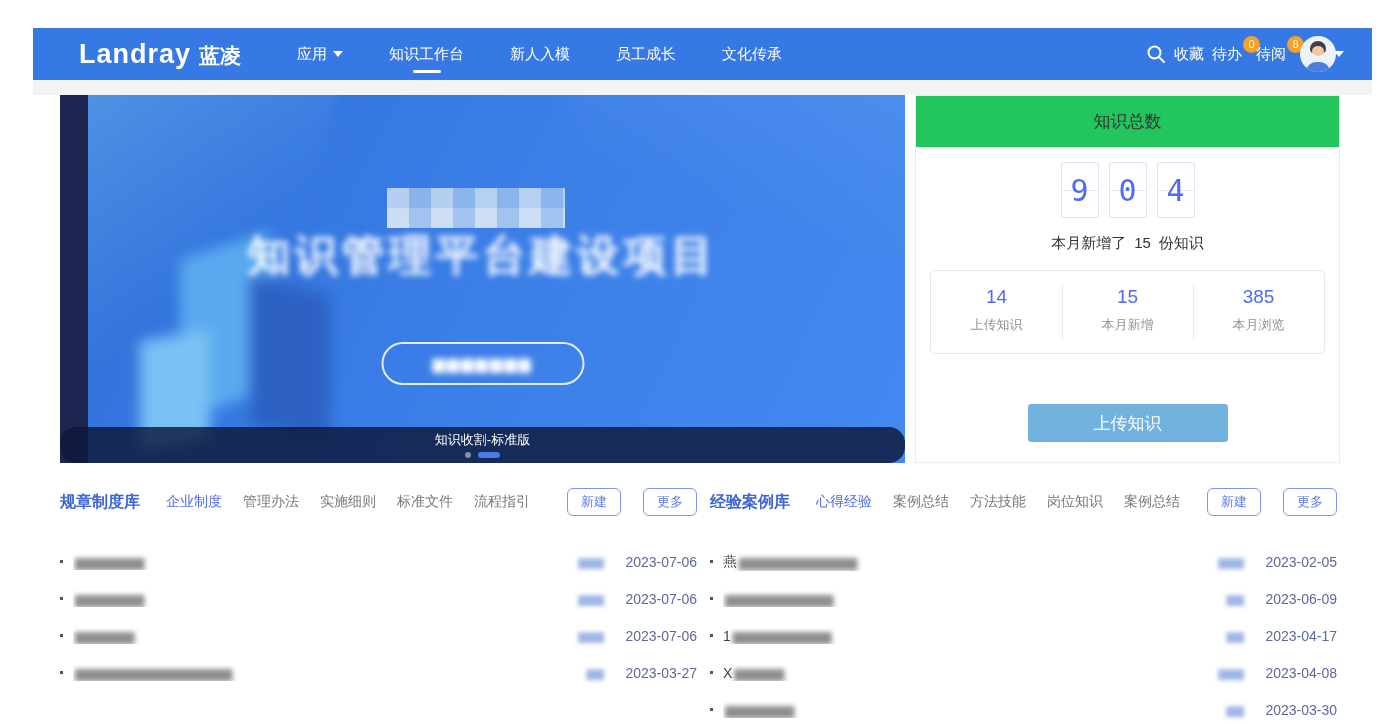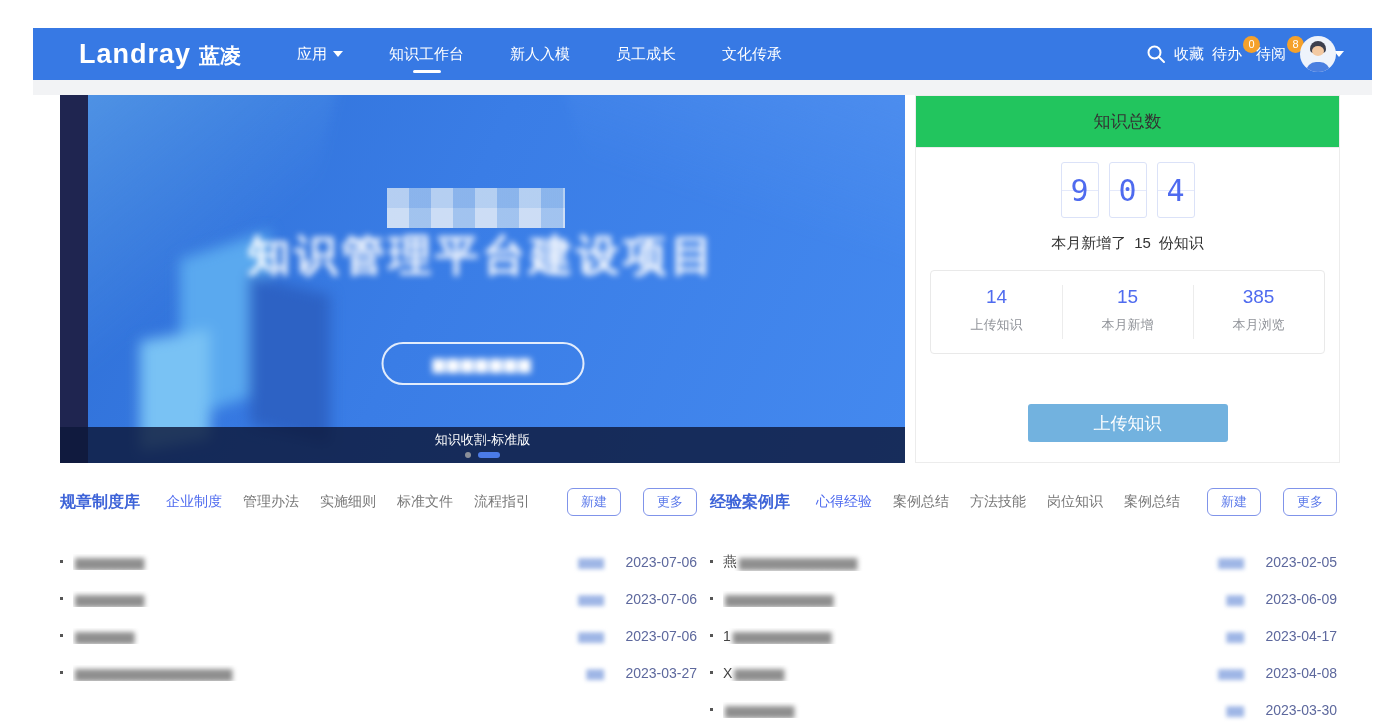--- a/index.html
+++ b/index.html
@@ -53,21 +53,21 @@
       repeating-linear-gradient(90deg,rgba(255,255,255,.45) 0 22px,rgba(150,190,240,.45) 22px 44px),
       repeating-linear-gradient(0deg,rgba(255,255,255,.35) 0 20px,rgba(130,175,235,.45) 20px 40px);
     background-color:#9fc0ea; opacity:.9; }
   .banner-title { position:absolute; left:0; right:0; top:132px; text-align:center; color:#fff;
     font-size:43px; font-weight:bold; letter-spacing:4px; filter:blur(3px); white-space:nowrap; }
   .banner-pill { position:absolute; left:50%; transform:translateX(-50%); top:247px; width:203px; height:43px;
     border:2px solid rgba(255,255,255,.85); border-radius:22px; display:flex; align-items:center;
     justify-content:center; cursor:pointer; }
   .banner-pill span { color:#fff; font-size:16px; font-weight:bold; filter:blur(3px); letter-spacing:2px; }
   .caption-bar { position:absolute; left:0; right:0; bottom:0; height:36px; background:rgba(13,24,58,.82);
-    text-align:center; }
+    text-align:center;border-radius:16px; }
   .caption-text { color:#fff; font-size:13px; margin-top:4px; }
   .dots { display:flex; gap:7px; justify-content:center; margin-top:3px; }
   .dot { width:6px; height:6px; border-radius:50%; background:#8a8f99; cursor:pointer; }
   .dot.active { width:22px; border-radius:4px; background:#4b7be8; }
 
   
   .panel { position:absolute; left:915px; top:95px; width:425px; height:368px; background:#fff;
     border:1px solid #ececec; }
   .panel-header { height:52px; background:#22c55e; border-bottom:1px solid #ececec; display:flex;
     align-items:center; justify-content:center; font-size:17px; color:#333; }

